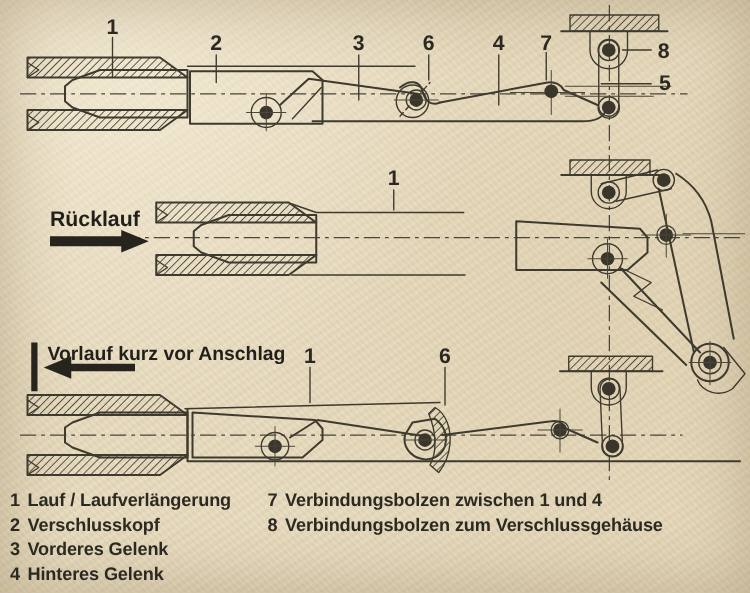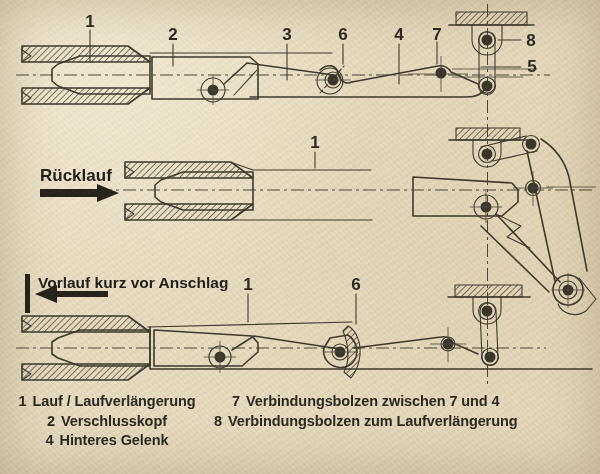--- a/index.html
+++ b/index.html
@@ -23,21 +23,21 @@
   .pinF{fill:#3a362c;stroke:none;}
   .inkF{fill:#26241d;stroke:none;}
   .hf {fill:url(#hatch);}
   text.callout{font:bold 17px "Liberation Sans","DejaVu Sans",sans-serif;fill:#2c2922;text-anchor:middle;}
   text.dir{font:bold 17px "Liberation Sans","DejaVu Sans",sans-serif;fill:#211f19;}
   text.dir2{font:bold 15.5px "Liberation Sans","DejaVu Sans",sans-serif;fill:#211f19;}
   .legend{position:absolute;left:0;top:392px;width:600px;display:flex;
     font-weight:bold;font-size:14.5px;color:#2b2a22;letter-spacing:-.1px;}
   .lcol{margin-left:8px;width:198px;}
   .lcol.right{width:auto;margin-left:8px;}
-  .lrow{line-height:19.5px;white-space:nowrap;text-align:center;}
+  .lrow{line-height:19.5px;white-space:nowrap;}
   .lnum{display:inline-block;margin-right:6px;}
 </style>
 </head>
 <body>
 
 <svg width="600" height="392" viewBox="0 0 600 392">
   <defs>
     <pattern id="hatch" patternUnits="userSpaceOnUse" width="4.5" height="4.5" patternTransform="rotate(45)">
       <line x1="0" y1="0" x2="0" y2="4.5" stroke="#464235" stroke-width="1.4"></line>
     </pattern>
@@ -211,19 +211,20 @@
     <path class="s1" d="M248,294 V322 M356,294 V324"></path>
     <text class="callout" x="248" y="290">1</text>
     <text class="callout" x="356" y="290">6</text>
   </g>
 </svg>
 
 <div class="legend">
   <div class="lcol">
     <div class="lrow"><span class="lnum">1</span><span>Lauf / Laufverlängerung</span></div>
     <div class="lrow"><span class="lnum">2</span><span>Verschlusskopf</span></div>
+    <div class="lrow"><span class="lnum">3</span><span>Vorderes Gelenk</span></div>
     <div class="lrow"><span class="lnum">4</span><span>Hinteres Gelenk</span></div>
   </div>
   <div class="lcol right">
-    <div class="lrow"><span class="lnum">7</span><span>Verbindungsbolzen zwischen 7 und 4</span></div>
-    <div class="lrow"><span class="lnum">8</span><span>Verbindungsbolzen zum Laufverlängerung</span></div>
+    <div class="lrow"><span class="lnum">7</span><span>Verbindungsbolzen zwischen 1 und 4</span></div>
+    <div class="lrow"><span class="lnum">8</span><span>Verbindungsbolzen zum Verschlussgehäuse</span></div>
   </div>
 </div>
 
 </body></html>

